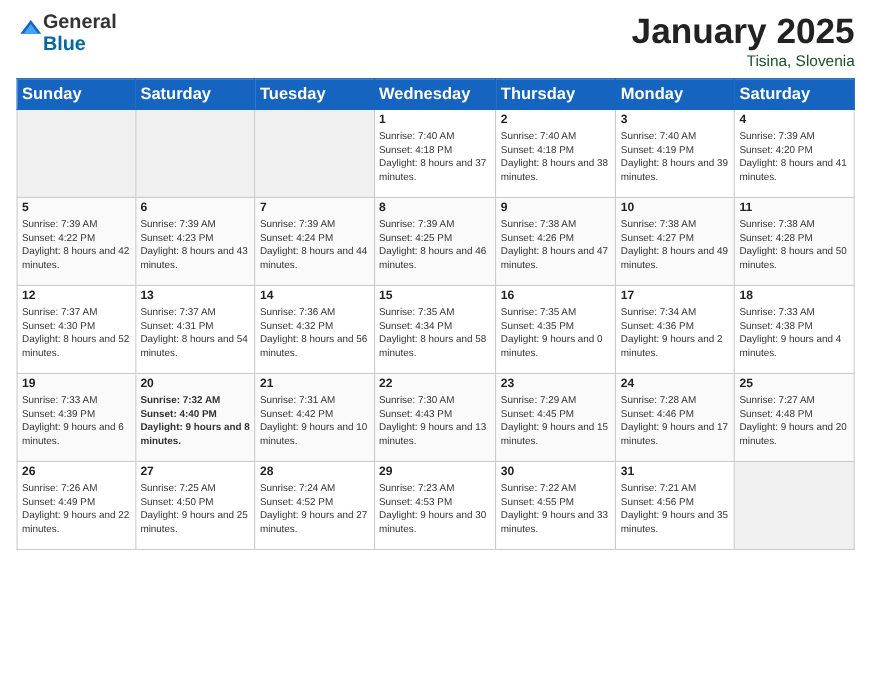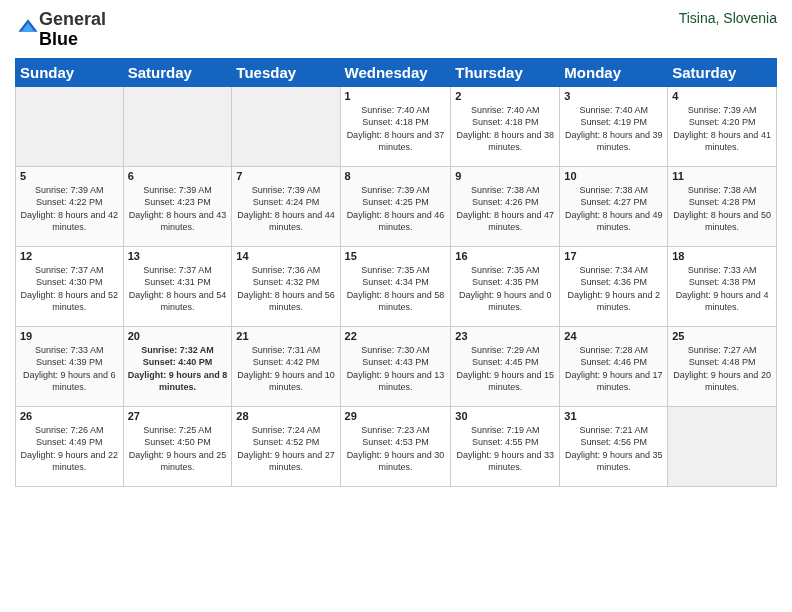--- a/index.html
+++ b/index.html
@@ -26,21 +26,21 @@
       display: flex;
       align-items: center;
       justify-content: center;
     }
     .logo-text {
       font-size: 18px;
       font-weight: bold;
       line-height: 1.1;
     }
     .logo-general { color: #333; }
-    .logo-blue { color: #000000; }
+    .logo-blue { color: #0369a1; }
     .logo-icon {
       width: 22px;
       height: 22px;
       margin-left: 2px;
     }
     .title-block {
       text-align: right;
     }
     .month-title {
       font-size: 32px;
@@ -75,21 +75,20 @@
     .day-number {
       font-size: 11px;
       font-weight: bold;
       margin-bottom: 2px;
       color: #222;
     }
     .day-info {
       color: #333;
       font-size: 9px;
       line-height: 1.4;
-      text-align: center;
     }
     .empty-cell {
       background: #f5f5f5;
     }
     tbody tr:nth-child(even) td {
       background-color: #fafafa;
     }
     tbody tr:nth-child(odd) td {
       background-color: #fff;
     }
@@ -108,20 +107,21 @@
           <polygon points="15,3 28,20 2,20" fill="#1565c0"></polygon>
           <polygon points="15,8 24,20 6,20" fill="#42a5f5"></polygon>
         </svg>
       </div>
       <div class="logo-text">
         <span class="logo-general">General</span><br>
         <span class="logo-blue">Blue</span>
       </div>
     </div>
     <div class="title-block">
+      <div class="month-title">January 2025</div>
       <div class="location">Tisina, Slovenia</div>
     </div>
   </div>
 
   <table class="calendar">
     <thead>
       <tr>
       <th>Sunday</th>
           <th>Saturday</th>
           <th>Tuesday</th>
@@ -313,21 +313,21 @@
 Daylight: 9 hours and 27 minutes.</div>
           </td>
           <td>
             <div class="day-number">29</div>
             <div class="day-info" style="white-space: pre-line;">Sunrise: 7:23 AM
 Sunset: 4:53 PM
 Daylight: 9 hours and 30 minutes.</div>
           </td>
           <td>
             <div class="day-number">30</div>
-            <div class="day-info" style="white-space: pre-line;">Sunrise: 7:19 AM
+            <div class="day-info" style="white-space: pre-line;">Sunrise: 7:22 AM
 Sunset: 4:55 PM
 Daylight: 9 hours and 33 minutes.</div>
           </td>
           <td>
             <div class="day-number">31</div>
             <div class="day-info" style="white-space: pre-line;">Sunrise: 7:21 AM
 Sunset: 4:56 PM
 Daylight: 9 hours and 35 minutes.</div>
           </td>
           <td class="empty-cell"></td>

